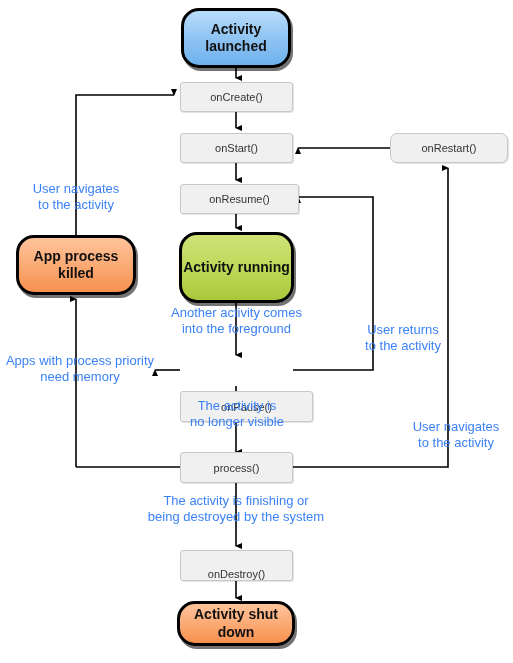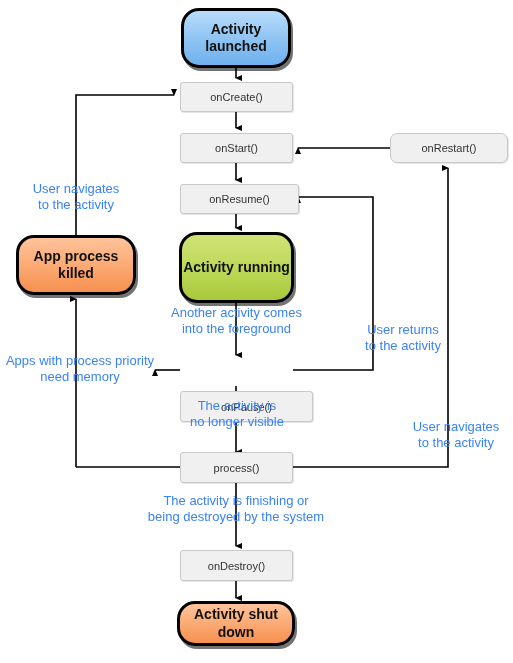--- a/index.html
+++ b/index.html
@@ -160,21 +160,21 @@
   </div>
 
   <div class="node method-box" style="left:180px; top:355px; width:133px; height:31px;margin-top:36px;">
     <span>onPause()</span>
   </div>
 
   <div class="node method-box" style="left:180px; top:452px; width:113px; height:31px;">
     <span>process()</span>
   </div>
 
-  <div class="node method-box" style="left:180px; top:550px; width:113px; height:31px;">
+  <div class="node method-box" style="left:180px; top:550px; width:113px; height:31px;align-items:flex-end;">
     <span>onDestroy()</span>
   </div>
 
   <div class="node state-box state-orange" style="left:177px; top:601px; width:118px; height:45px;">
     <span>Activity
 shut down</span>
   </div>
 
   <div class="edge-label" style="left:6px; top:181px; width:140px;">User navigates
 to the activity</div>

